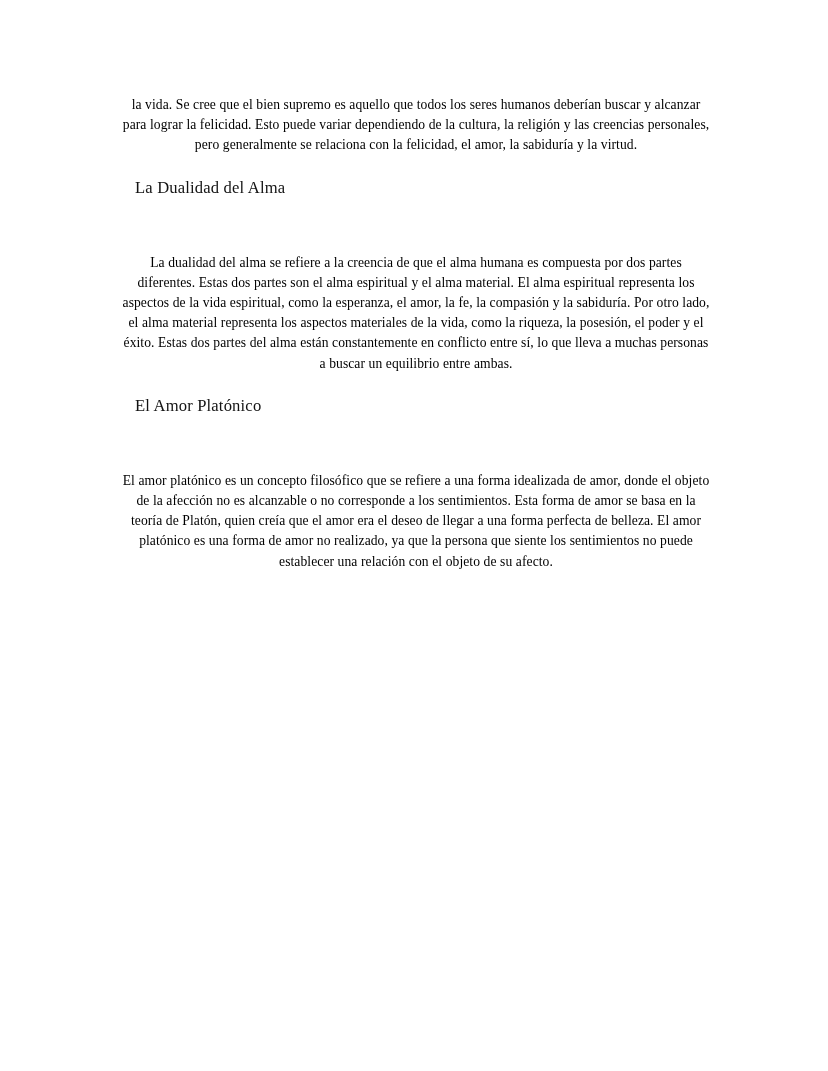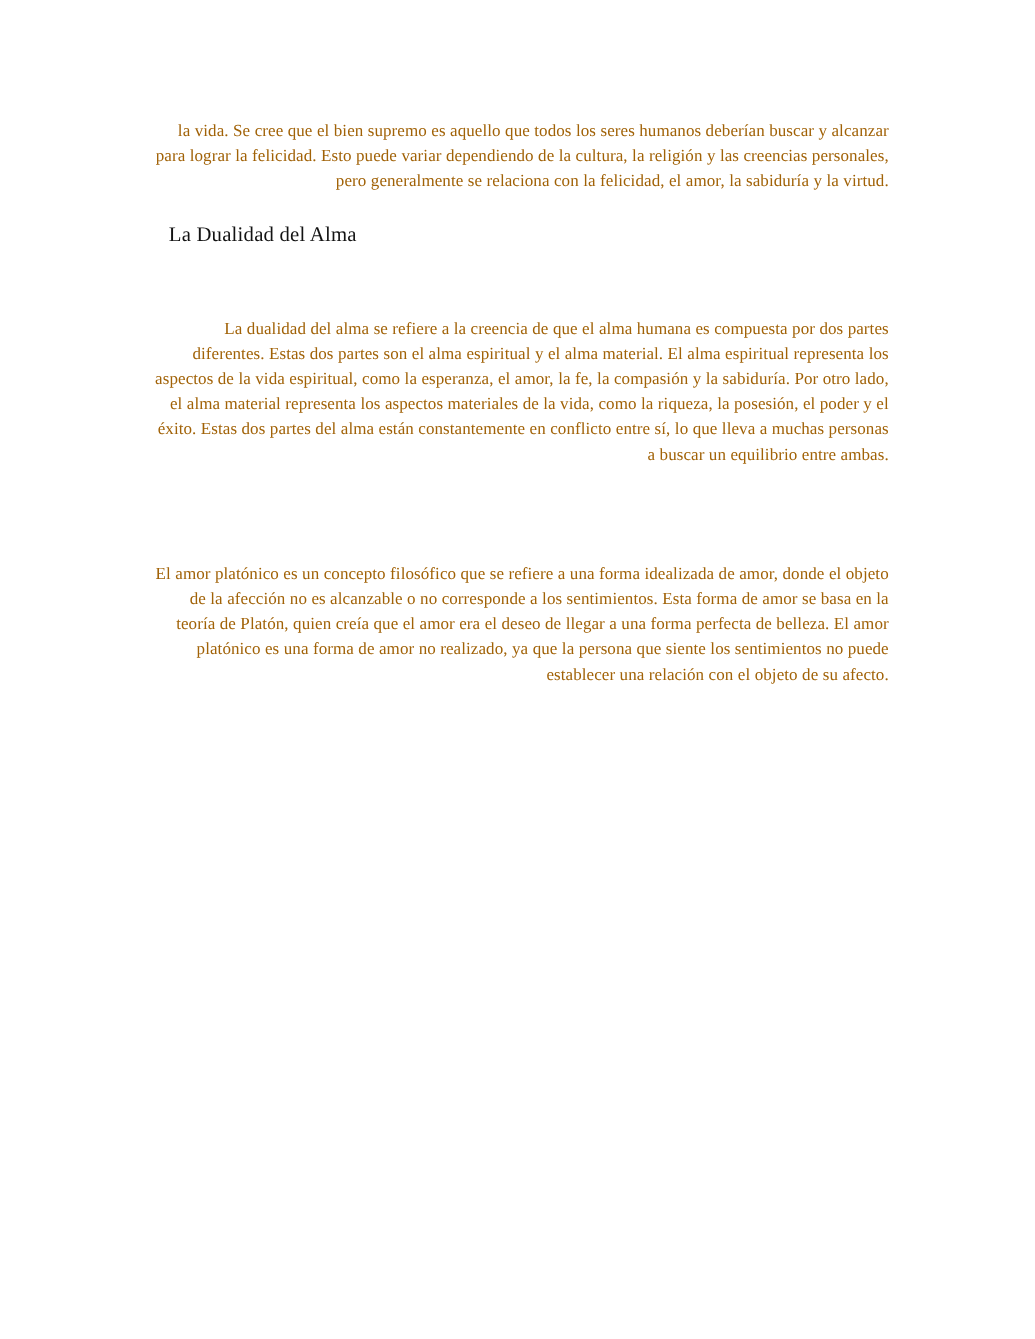--- a/index.html
+++ b/index.html
@@ -24,23 +24,23 @@
   }
   .content {
     position: absolute;
     left: 121px;
     top: 95px;
     width: 590px;
   }
   .para {
     font-size: 13.6px;
     line-height: 20.2px;
-    color: #a16207;
+    color: #000000;
     margin: 0;
-    text-align: right;
+    text-align: center;
     letter-spacing: 0.005em;
     word-spacing: 0.005em;
   }
   .heading {
     font-size: 16.6px;
     font-weight: normal;
     color: #131313;
     margin: 0;
     padding-left: 14px;
     line-height: 22px;
@@ -62,19 +62,20 @@
     <div class="gap-para-to-heading"></div>
 
     <h2 class="heading block">La Dualidad del Alma</h2>
 
     <div class="gap-heading-to-para"></div>
 
     <p class="para block">La dualidad del alma se refiere a la creencia de que el alma humana es compuesta por dos partes diferentes. Estas dos partes son el alma espiritual y el alma material. El alma espiritual representa los aspectos de la vida espiritual, como la esperanza, el amor, la fe, la compasión y la sabiduría. Por otro lado, el alma material representa los aspectos materiales de la vida, como la riqueza, la posesión, el poder y el éxito. Estas dos partes del alma están constantemente en conflicto entre sí, lo que lleva a muchas personas a buscar un equilibrio entre ambas.</p>
 
     <div class="gap-para-to-heading"></div>
 
+    <h2 class="heading block">El Amor Platónico</h2>
 
     <div class="gap-heading-to-para"></div>
 
     <p class="para block">El amor platónico es un concepto filosófico que se refiere a una forma idealizada de amor, donde el objeto de la afección no es alcanzable o no corresponde a los sentimientos. Esta forma de amor se basa en la teoría de Platón, quien creía que el amor era el deseo de llegar a una forma perfecta de belleza. El amor platónico es una forma de amor no realizado, ya que la persona que siente los sentimientos no puede establecer una relación con el objeto de su afecto.</p>
 
   </div>
 </div>
 
 </body></html>

